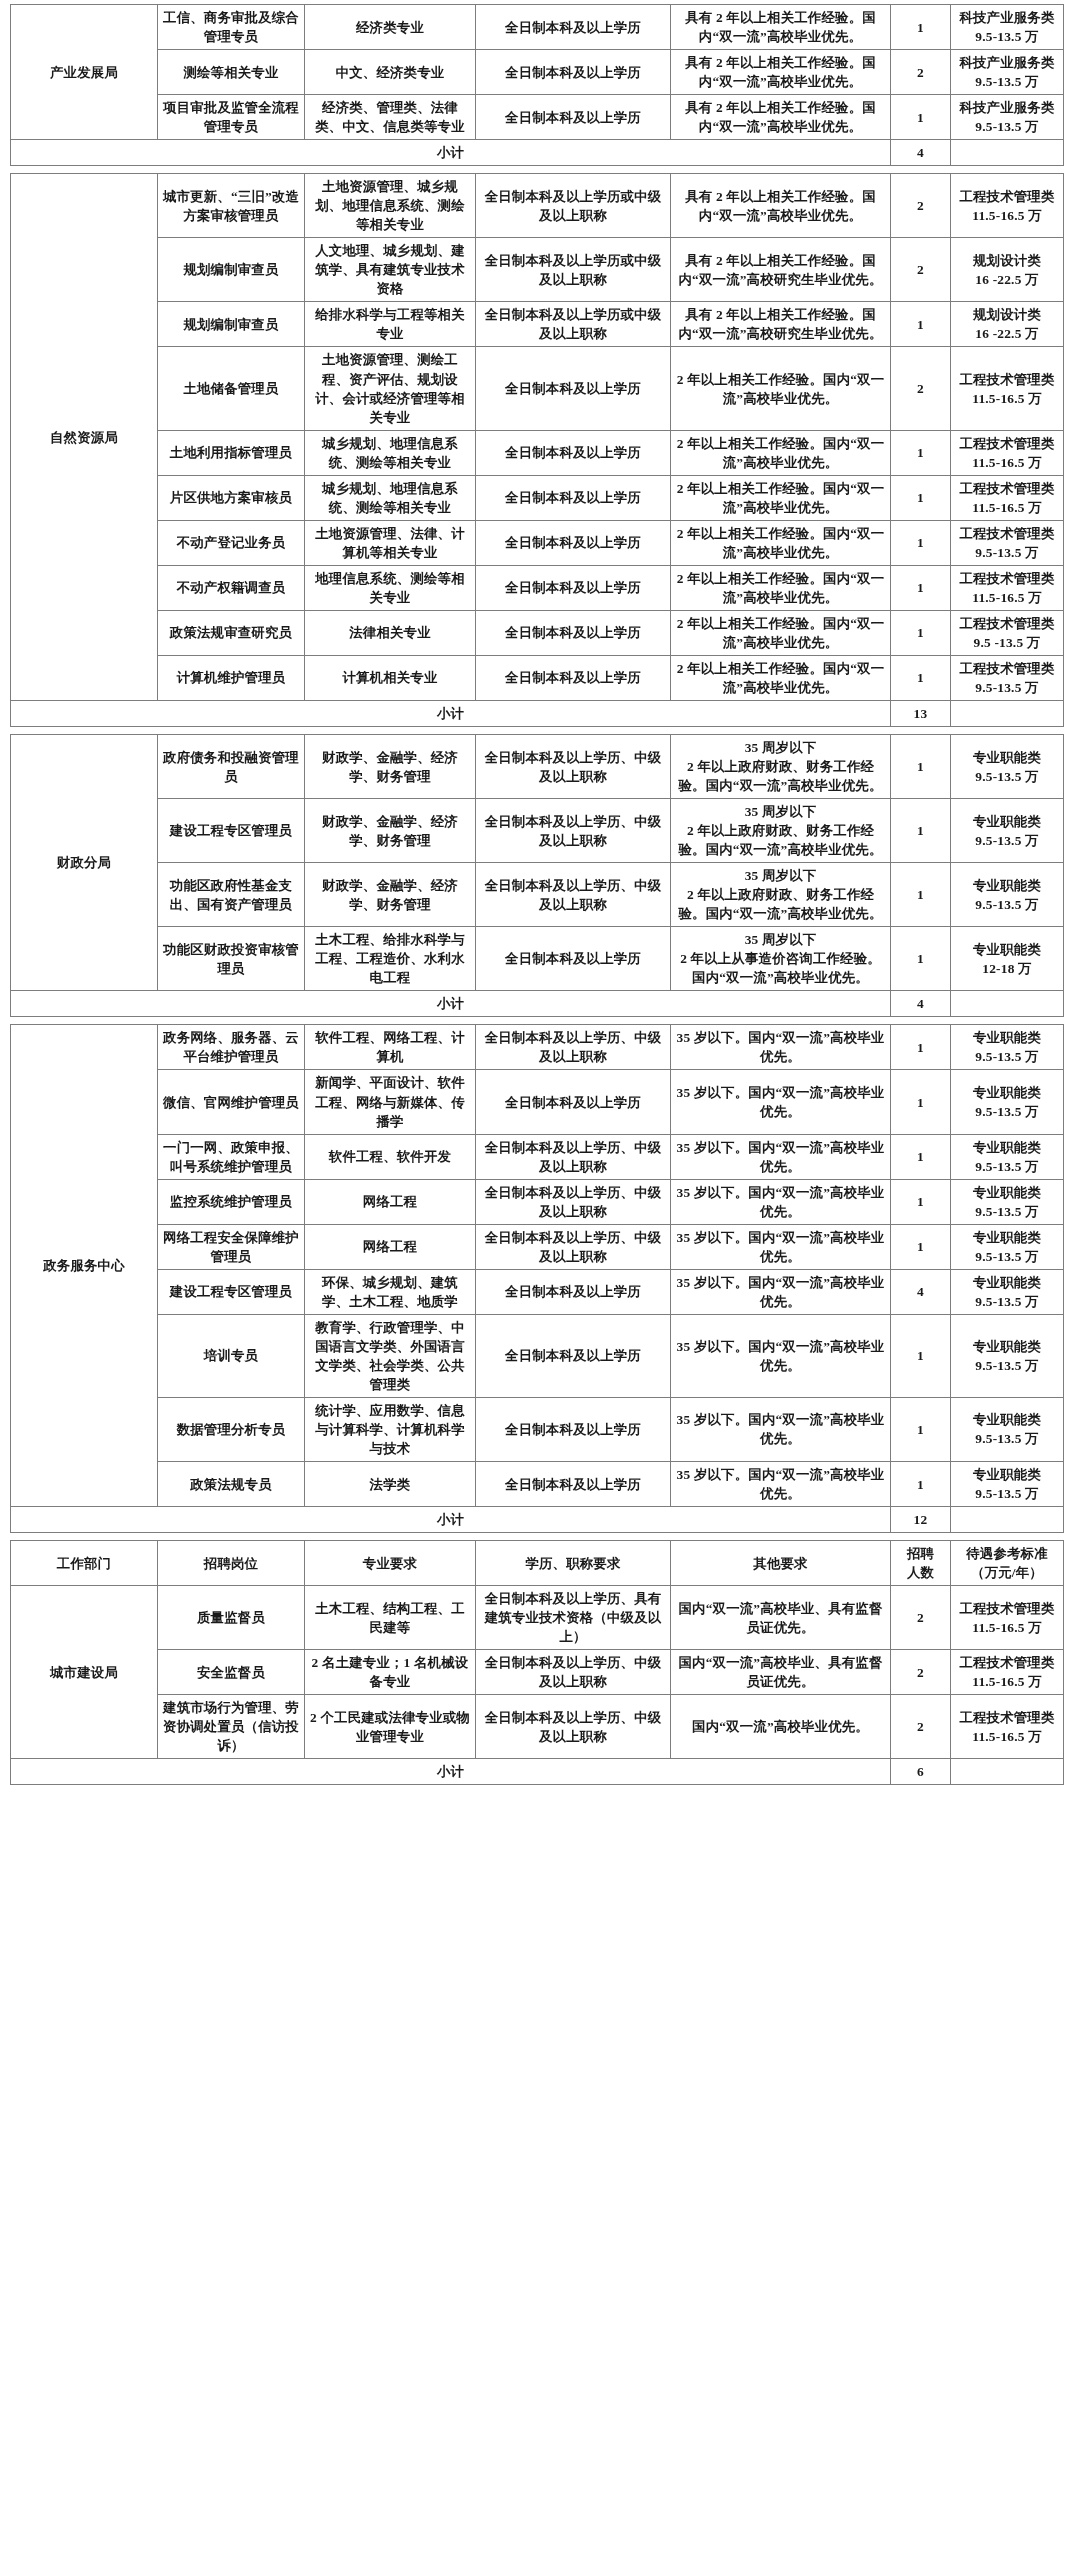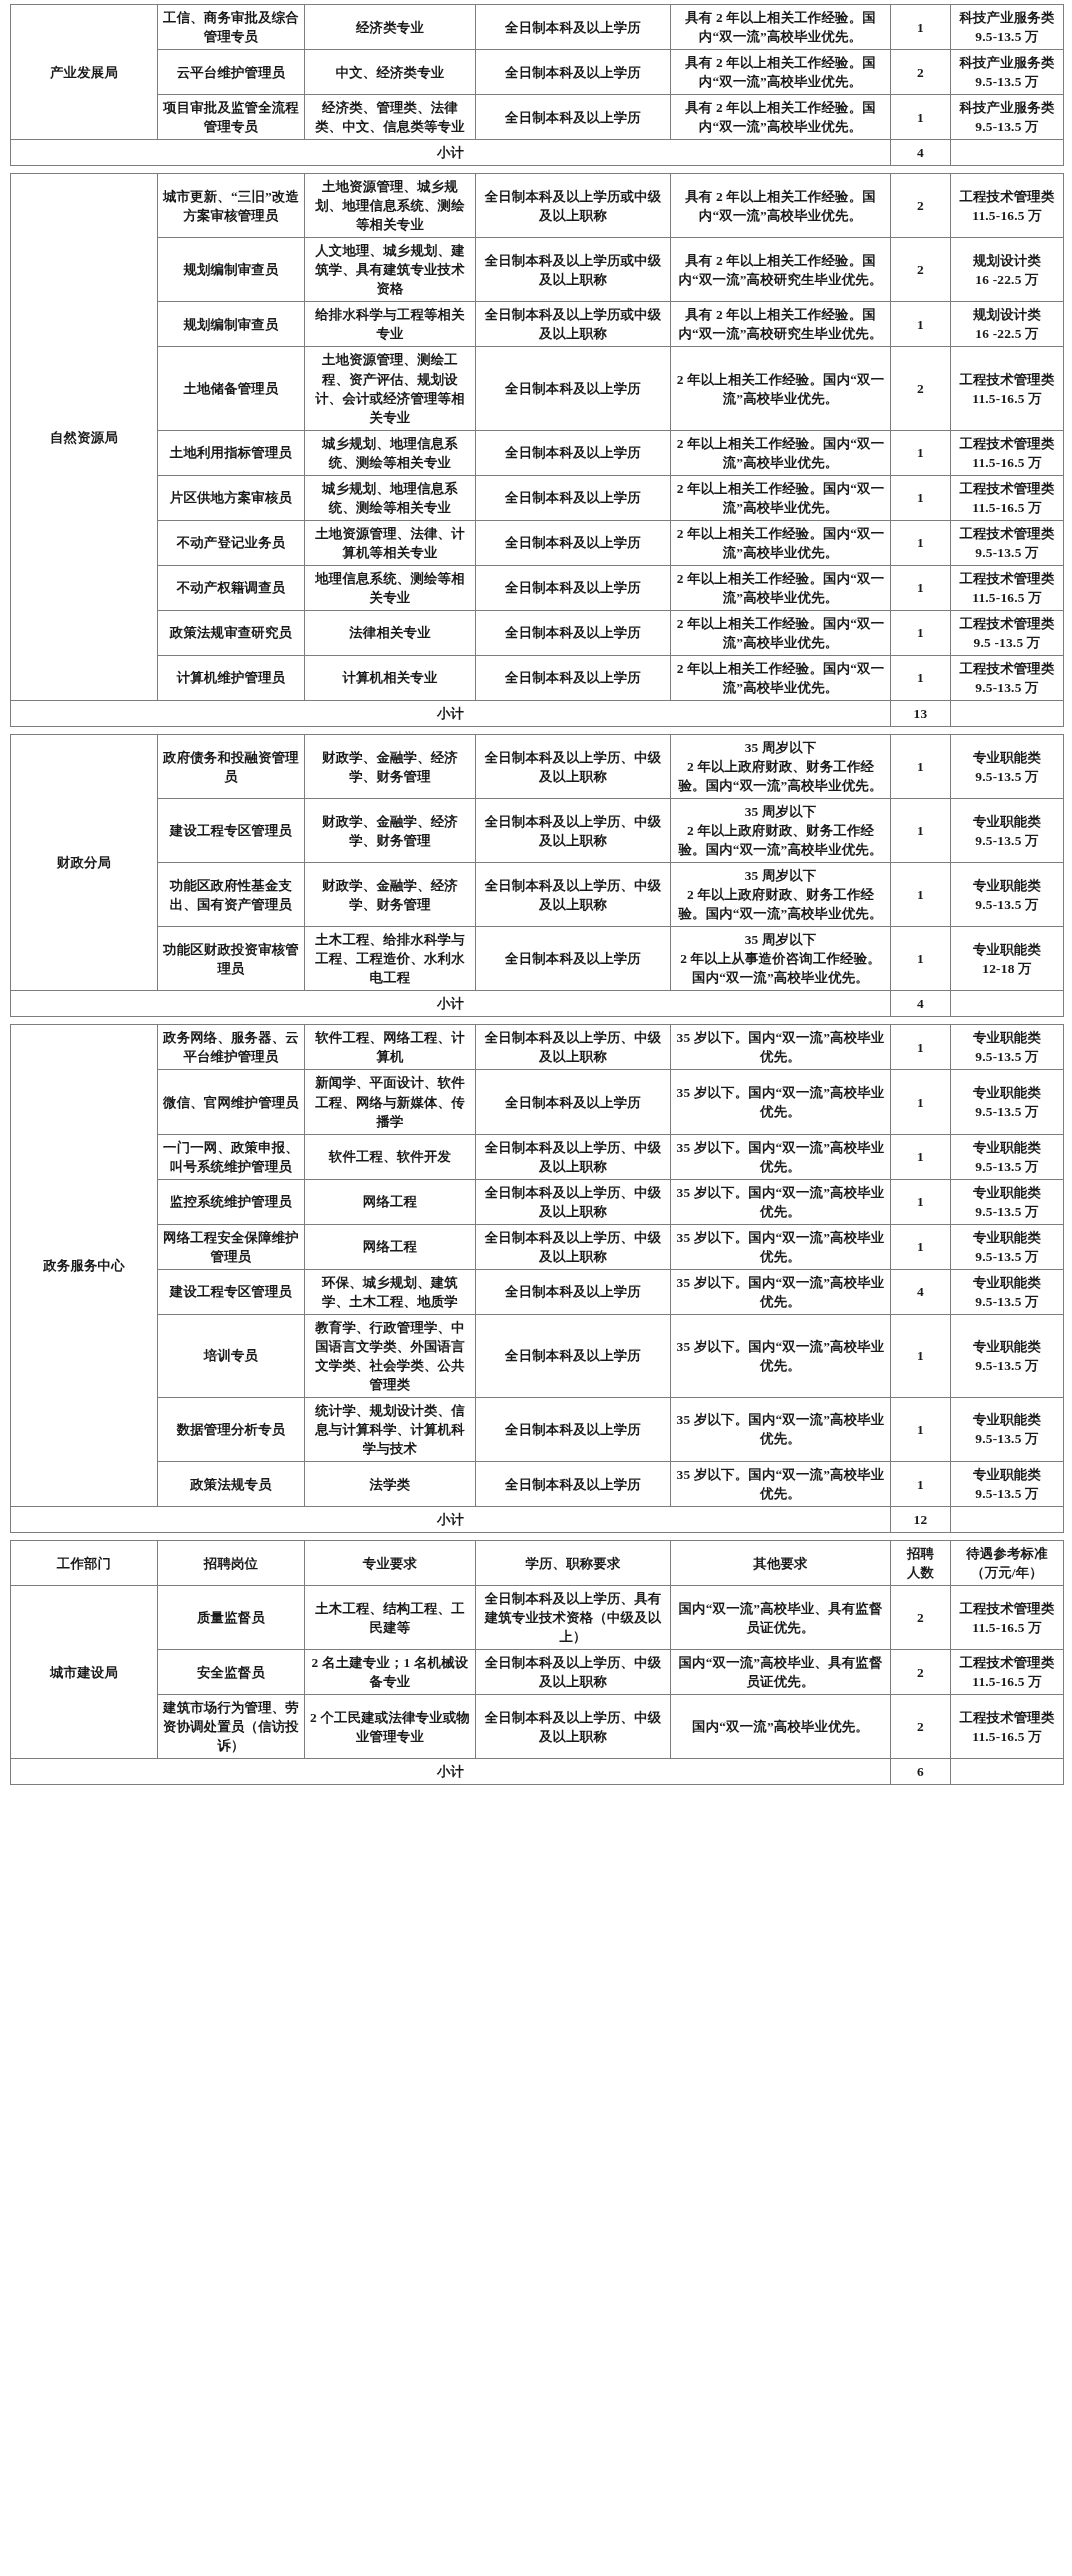--- a/index.html
+++ b/index.html
@@ -77,21 +77,21 @@
             <td class="major">经济类专业</td>
             <td class="edu">全日制本科及以上学历</td>
             <td class="other">具有 2 年以上相关工作经验。国内“双一流”高校毕业优先。</td>
             <td class="num">1</td>
             <td class="pay">
               <span class="sp">科技产业服务类</span>
               <span class="sp">9.5-13.5 万</span>
             </td>
           </tr>
           <tr>
-            <td class="post">云平台维护管理员</td>
+            <td class="post">测绘等相关专业</td>
             <td class="major">中文、经济类专业</td>
             <td class="edu">全日制本科及以上学历</td>
             <td class="other">具有 2 年以上相关工作经验。国内“双一流”高校毕业优先。</td>
             <td class="num">2</td>
             <td class="pay">
               <span class="sp">科技产业服务类</span>
               <span class="sp">9.5-13.5 万</span>
             </td>
           </tr>
           <tr>
@@ -400,21 +400,21 @@
             <td class="edu">全日制本科及以上学历</td>
             <td class="other">35 岁以下。国内“双一流”高校毕业优先。</td>
             <td class="num">1</td>
             <td class="pay">
               <span class="sp">专业职能类</span>
               <span class="sp">9.5-13.5 万</span>
             </td>
           </tr>
           <tr>
             <td class="post">数据管理分析专员</td>
-            <td class="major">统计学、规划设计类、信息与计算科学、计算机科学与技术</td>
+            <td class="major">统计学、应用数学、信息与计算科学、计算机科学与技术</td>
             <td class="edu">全日制本科及以上学历</td>
             <td class="other">35 岁以下。国内“双一流”高校毕业优先。</td>
             <td class="num">1</td>
             <td class="pay">
               <span class="sp">专业职能类</span>
               <span class="sp">9.5-13.5 万</span>
             </td>
           </tr>
           <tr>
             <td class="post">政策法规专员</td>

